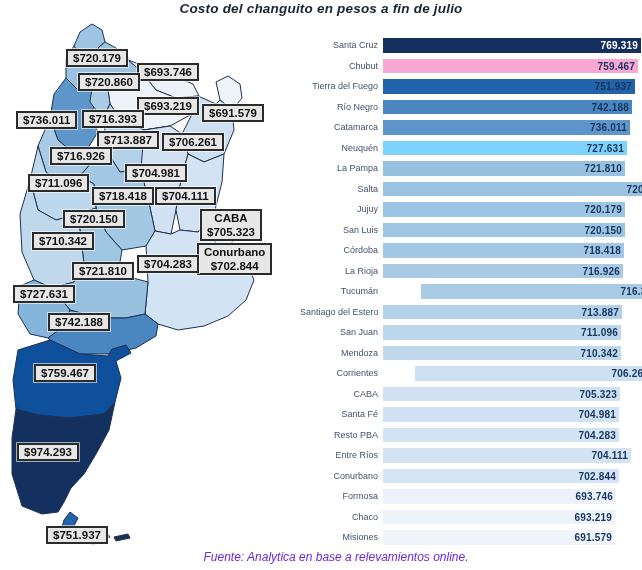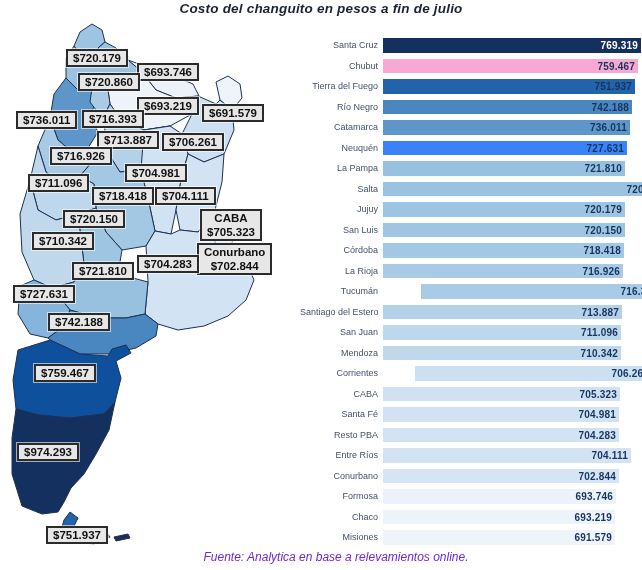--- a/index.html
+++ b/index.html
@@ -175,21 +175,21 @@
       </div>
     </div>
     <div class="bar-row" style="top: 82px;">
       <div class="bar-label">Catamarca</div>
       <div class="bar" style="width: 247px; background: rgb(94, 150, 201);">
         <span class="bar-value" style="color: rgb(22, 53, 94);">736.011</span>
       </div>
     </div>
     <div class="bar-row" style="top: 102.5px;">
       <div class="bar-label">Neuquén</div>
-      <div class="bar" style="width: 244px; background: #3b82f6;">
+      <div class="bar" style="width: 244px; background: #7dd3fc;">
         <span class="bar-value" style="color: rgb(22, 53, 94);">727.631</span>
       </div>
     </div>
     <div class="bar-row" style="top: 123px;">
       <div class="bar-label">La Pampa</div>
       <div class="bar" style="width: 242px; background: rgb(152, 193, 224);">
         <span class="bar-value" style="color: rgb(22, 53, 94);">721.810</span>
       </div>
     </div>
     <div class="bar-row" style="top: 143.5px;">

